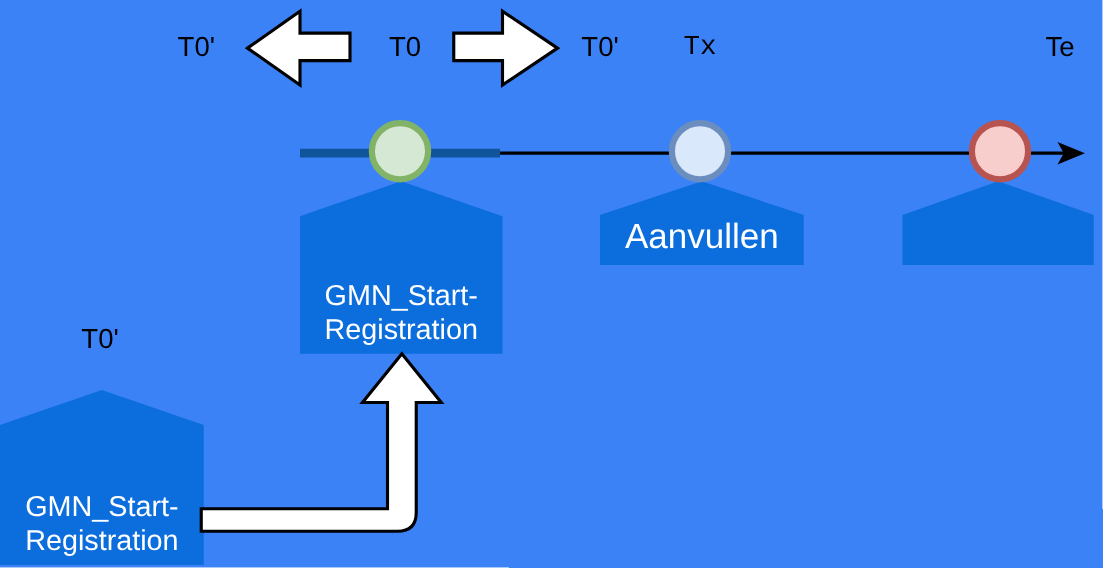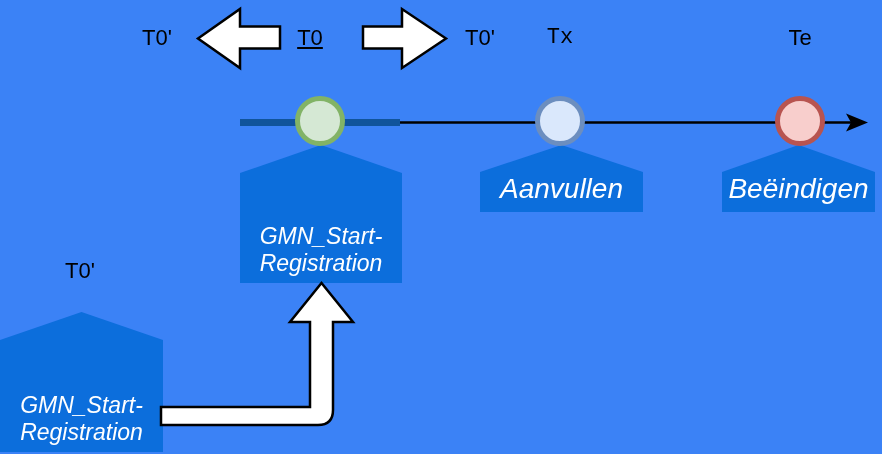--- a/index.html
+++ b/index.html
@@ -22,21 +22,20 @@
   }
   .event-text {
     position: absolute;
     display: flex;
     flex-direction: column;
     justify-content: flex-end;
     align-items: center;
     text-align: center;
     color: #ffffff;
     pointer-events: none;
-    font-style: italic;
   }
   .event-text.two-line { font-size: 23px; line-height: 27px; padding-bottom: 6px; box-sizing: border-box; }
   .event-text.one-line { font-size: 28px; line-height: 32px; padding-bottom: 7px; box-sizing: border-box; }
 </style>
 </head>
 <body>
 
 <div class="canvas">
 
   <svg width="882" height="454" viewBox="0 0 882 454">
@@ -54,35 +53,32 @@
     <polygon points="0,340 81.5,312 163,340 163,452 0,452" fill="#0C6EDC"></polygon>
 
     <path d="M 161,407 L 310,407 L 310,322 L 290,322 L 321.5,283 L 353,322 L 333,322 L 333,410 Q 333,425 318,425 L 161,425 Z" fill="#ffffff" stroke="#000000" stroke-width="2.5" stroke-linejoin="miter"></path>
 
     <circle cx="320" cy="121" r="22.5" stroke-width="5" fill="#D5E8D4" stroke="#82B366"></circle>
     <circle cx="560" cy="121" r="22.5" stroke-width="5" fill="#DAE8FC" stroke="#6C8EBF"></circle>
     <circle cx="800" cy="121" r="22.5" stroke-width="5" fill="#F8CECC" stroke="#B85450"></circle>
   </svg>
 
   <div class="time-label" style="left:157px; top:26px;">T0'</div>
-  <div class="time-label" style="left:310px; top:26px;text-decoration:underline;">T0</div>
+  <div class="time-label" style="left:324px; top:26px;">T0</div>
   <div class="time-label" style="left:480px; top:26px;">T0'</div>
   <div class="time-label" style="left:560px; top:26px;font-family:Liberation Mono, monospace;">Tx</div>
-  <div class="time-label" style="left:800px; top:26px;">Te</div>
+  <div class="time-label" style="left:848px; top:26px;">Te</div>
 
   <div class="time-label" style="left:80px; top:259px;">T0'</div>
 
   <div class="event-text two-line" style="left:240px; top:145px; width:162px; height:138px;">
     <span>GMN_Start-</span>
     <span>Registration</span>
   </div>
   <div class="event-text one-line" style="left:480px; top:145px; width:163px; height:67px;">
     <span>Aanvullen</span>
   </div>
-  <div class="event-text one-line" style="left:722px; top:145px; width:153px; height:67px;">
-    <span>Beëindigen</span>
-  </div>
   <div class="event-text two-line" style="left:0px; top:312px; width:163px; height:140px;">
     <span>GMN_Start-</span>
     <span>Registration</span>
   </div>
 
 </div>
 
 </body></html>

